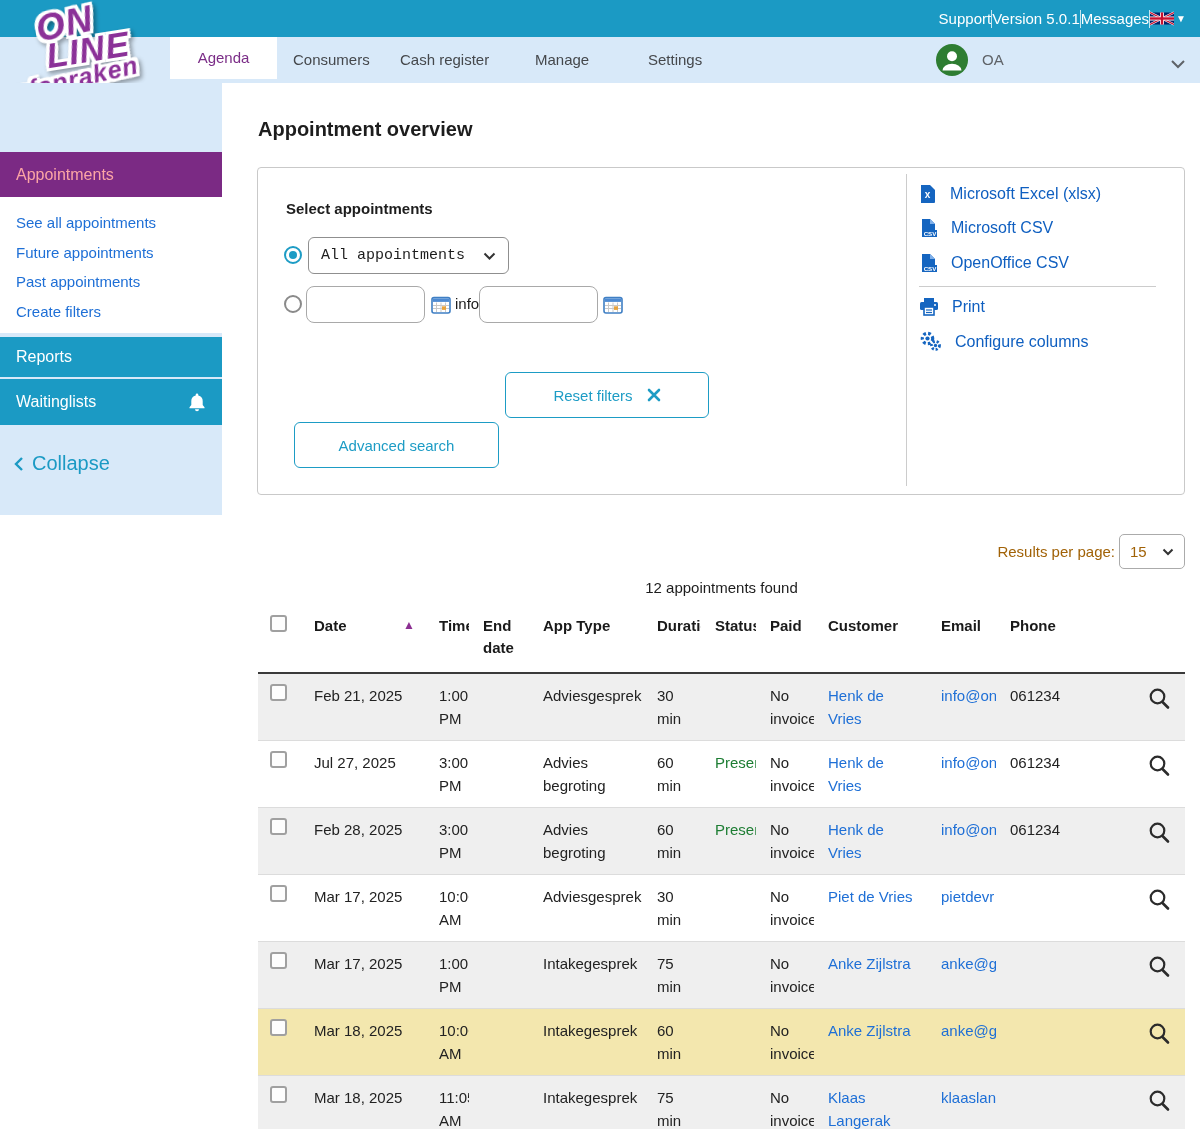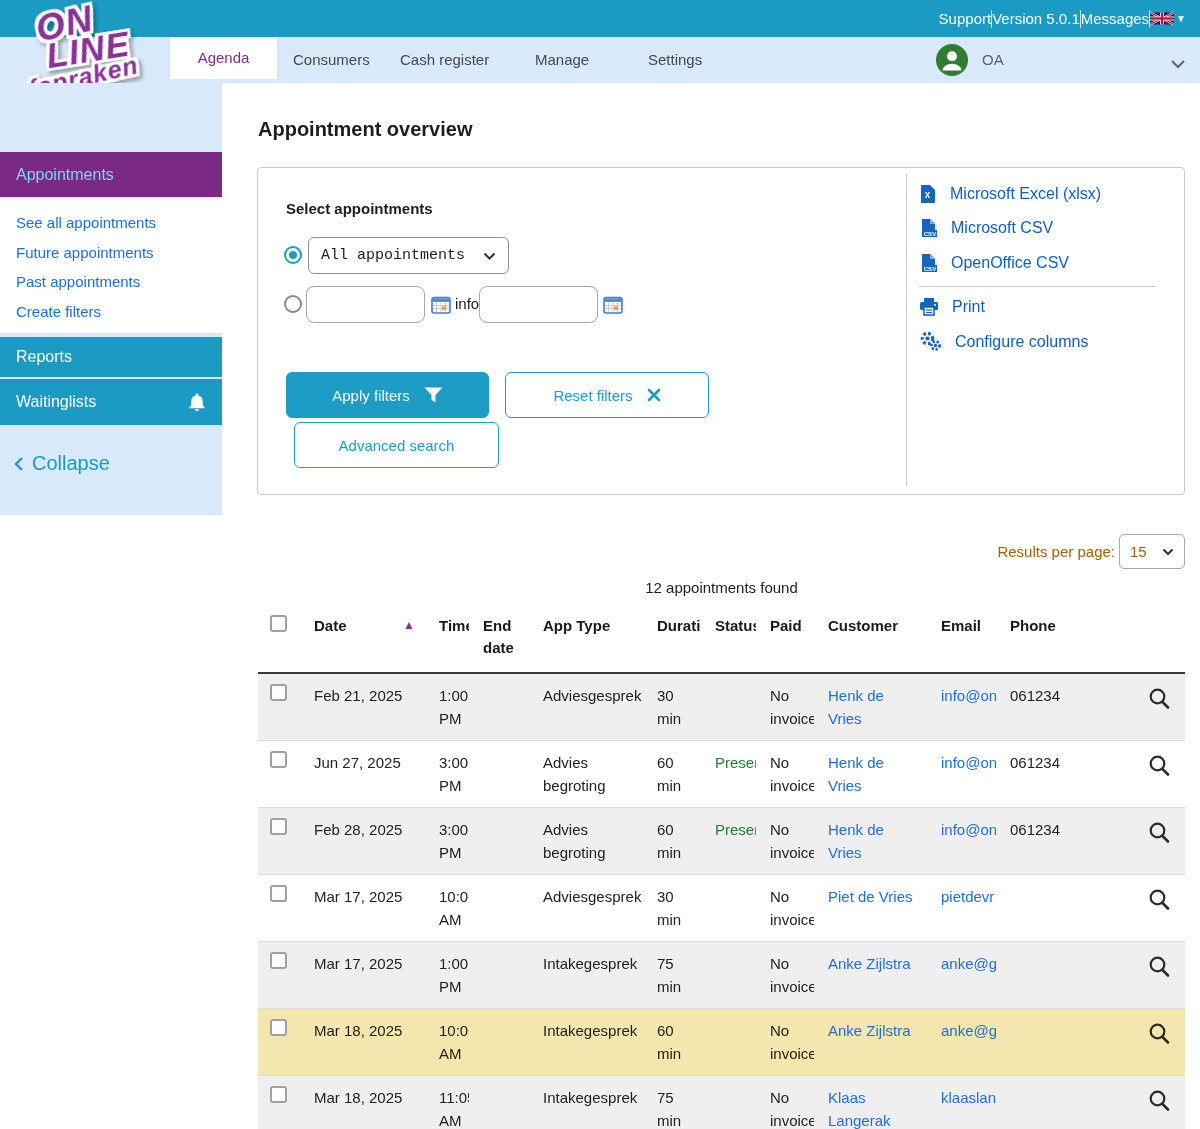--- a/index.html
+++ b/index.html
@@ -26,21 +26,21 @@
   .logo{position:absolute;left:8px;top:2px;width:160px;height:120px;transform:rotate(-9deg);cursor:pointer;filter:drop-shadow(2px 3px 2px rgba(0,0,0,.35));}
   .logo div{font-weight:800;font-style:italic;color:#8b3198;line-height:.92;letter-spacing:1px;
     text-shadow:-3px -3px 0 #fff,3px -3px 0 #fff,-3px 3px 0 #fff,3px 3px 0 #fff,0 -3px 0 #fff,0 3px 0 #fff,-3px 0 0 #fff,3px 0 0 #fff;}
   .logo-l1{font-size:37px;margin-left:34px;transform:rotate(-3deg);}
   .logo-l2{font-size:35px;margin-left:40px;margin-top:-2px;}
   .logo-l3{font-size:25px;margin-left:2px;margin-top:-2px;transform:rotate(-4deg);}
   .logo-l4{font-size:31px;margin-left:44px;margin-top:-2px;}
 
   
   .sidebar-bg{position:absolute;left:0;top:83px;width:222px;height:432px;background:#d8e9f9;}
-  .side-head{position:absolute;left:0;top:152px;width:222px;height:45px;background:#7b2a84;color:#7dd3fc;font-size:16px;line-height:45px;padding-left:16px;box-sizing:border-box;}
+  .side-head{position:absolute;left:0;top:152px;width:222px;height:45px;background:#7b2a84;color:#fca5a5;font-size:16px;line-height:45px;padding-left:16px;box-sizing:border-box;}
   .side-panel{position:absolute;left:0;top:197px;width:222px;height:136px;background:#fff;}
   .side-link{position:absolute;left:16px;font-size:15px;color:#1e6fd6;cursor:pointer;white-space:nowrap;}
   .side-bar-item{position:absolute;left:0;width:222px;background:#1b9ac4;color:#fff;font-size:16px;box-sizing:border-box;padding-left:16px;display:flex;align-items:center;cursor:pointer;}
   .collapse{position:absolute;left:14px;top:452px;display:flex;align-items:center;gap:8px;color:#1b9ac4;font-size:20px;cursor:pointer;}
 
   
   .page-title{position:absolute;left:258px;top:118px;font-size:20px;font-weight:bold;color:#1d1d1d;}
   .filter-box{position:absolute;left:257px;top:167px;width:928px;height:328px;border:1px solid #c9c9c9;border-radius:4px;box-sizing:border-box;background:#fff;}
   .fb-divider{position:absolute;left:648px;top:6px;bottom:8px;width:1px;background:#ccc;}
   .fb-label{position:absolute;left:28px;top:32px;font-size:15px;font-weight:bold;color:#1d1d1d;}
@@ -211,28 +211,20 @@
             <line x1="5.5" y1="6.5" x2="5.5" y2="16"></line>
             <line x1="10" y1="6.5" x2="10" y2="16"></line>
             <line x1="14.5" y1="6.5" x2="14.5" y2="16"></line>
             <line x1="2" y1="9.5" x2="18" y2="9.5"></line>
             <line x1="2" y1="12.5" x2="18" y2="12.5"></line>
           </g>
         <rect x="11" y="10.3" width="4" height="3.6" fill="#e8a33d"></rect>
       </svg>
     </span>
 
-    <div class="btn btn-primary" style="left:28px;top:204px;width:203px;height:46px;">
-      <span>Apply filters</span>
-      <span style="line-height:0;">
-        <svg width="19" height="16" viewBox="0 0 19 16">
-            <path d="M0.5 0.5h18l-7 7.5v7.5l-4-2.7V8z" fill="#fff"></path>
-          </svg>
-      </span>
-    </div>
     <div class="btn btn-outline" style="left:247px;top:204px;width:204px;height:46px;">
       <span>Reset filters</span>
       <span style="line-height:0;">
         <svg width="14" height="14" viewBox="0 0 14 14">
             <path d="M2 2l10 10M12 2L2 12" stroke="#1d9cc5" stroke-width="2.6" stroke-linecap="round"></path>
           </svg>
       </span>
     </div>
     <div class="btn btn-outline" style="left:36px;top:254px;width:205px;height:46px;">
       <span>Advanced search</span>
@@ -367,21 +359,21 @@
       <svg width="23" height="23" viewBox="0 0 23 23">
         <circle cx="9.5" cy="9.5" r="6.8" fill="none" stroke="#2b2b2b" stroke-width="2.2"></circle>
         <line x1="14.5" y1="15" x2="20" y2="20.5" stroke="#2b2b2b" stroke-width="2.6" stroke-linecap="round"></line>
       </svg>
     </span>
   </div>
         </div>
         <div class="trow tr">
           <div class="td c-check"><span class="cb"></span></div>
           <div class="td c-0">
-            <div>Jun 27, 2025</div>
+            <div>Jul 27, 2025</div>
           </div>
           <div class="td c-1">
             <div>3:00 PM</div>
           </div>
           <div class="td c-2">
             <div></div>
           </div>
           <div class="td c-3">
             <div>Advies begroting</div>
           </div>

